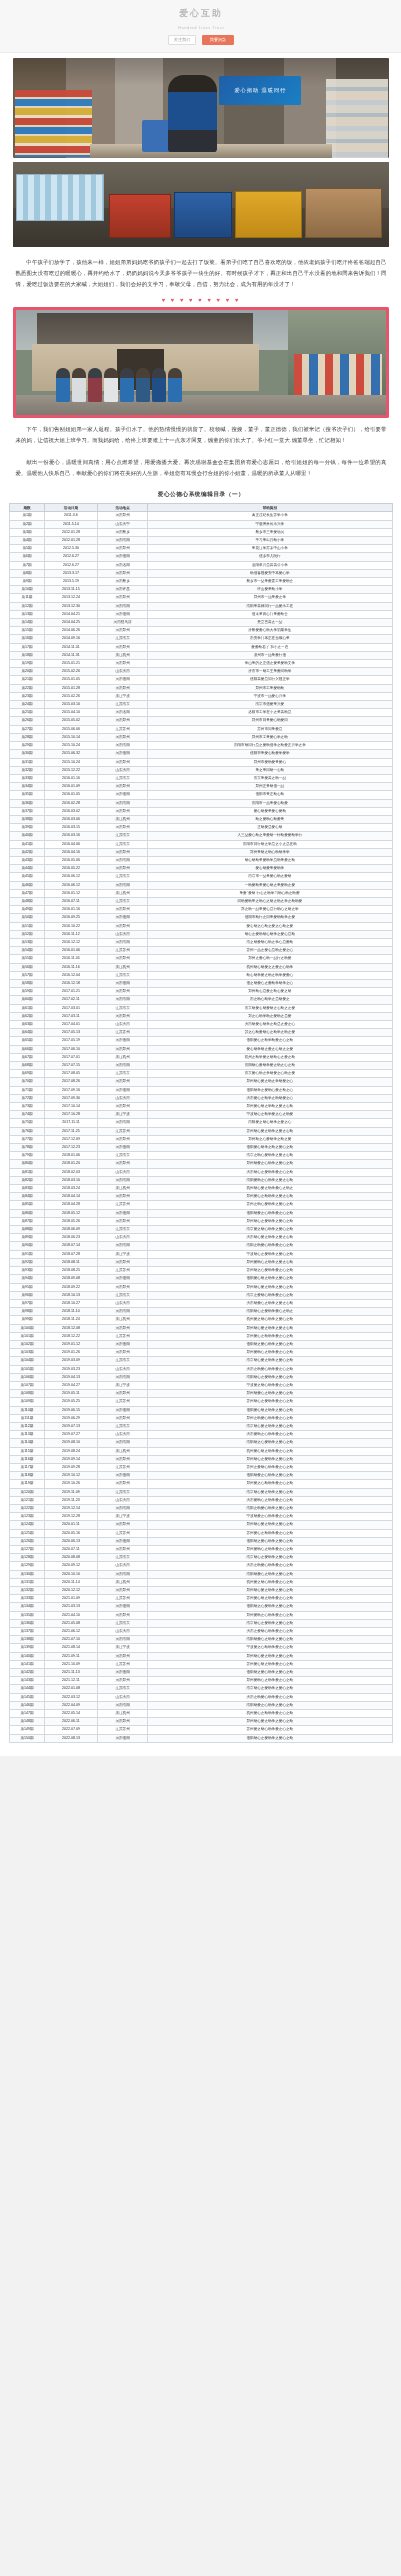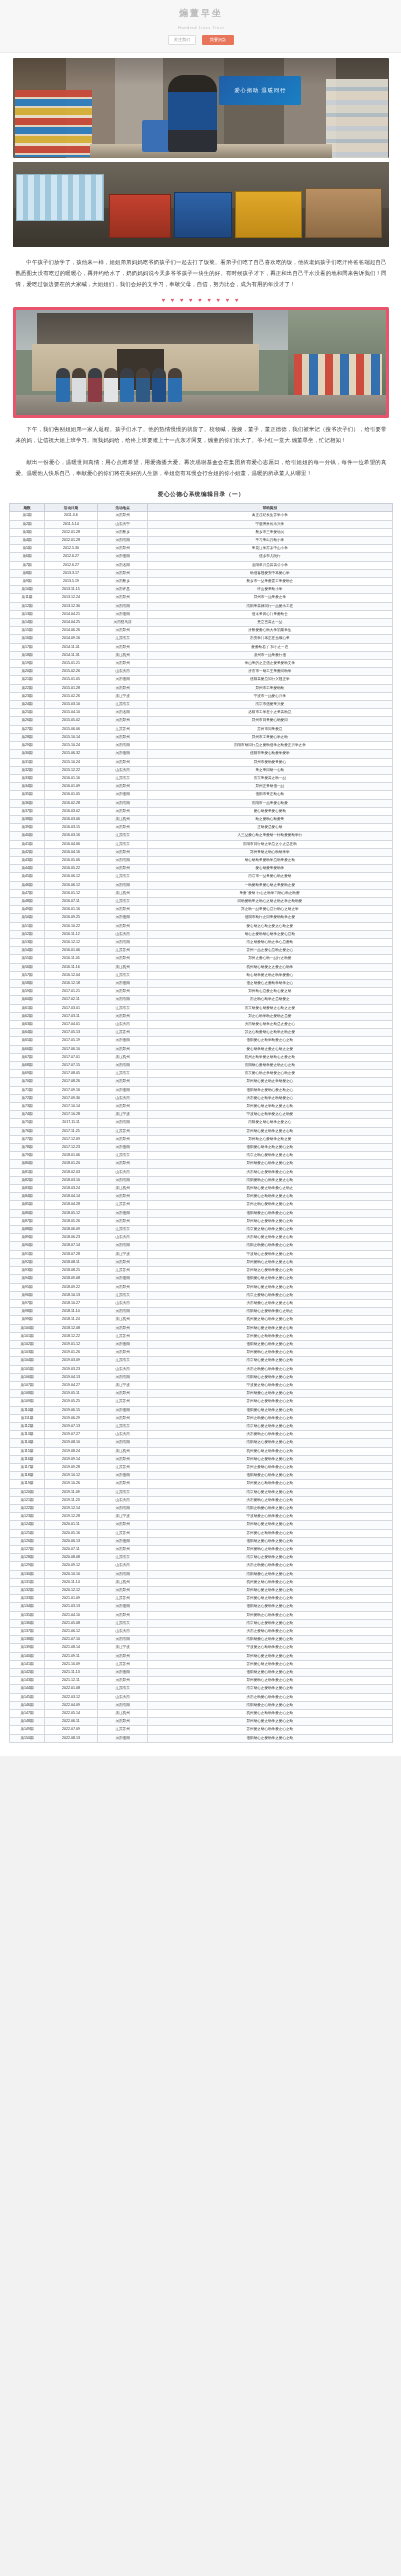--- a/index.html
+++ b/index.html
@@ -255,21 +255,21 @@
   col.c2 { width: 13%; }
   col.c3 { width: 64%; }
   .td-name { text-align: center; }
 </style>
 </head>
 <body>
 
 <div class="page">
 
   <div class="head-card">
-    <div class="head-logo">煽董早坐</div>
+    <div class="head-logo">爱心互助</div>
     <div class="head-sub">Hundred Lives Trust</div>
     <div class="head-actions">
       <button class="btn-plain">关注我们</button>
       <button class="btn-accent">我要捐款</button>
     </div>
   </div>
 
   <div class="photo-wrap">
     <div class="photo photo1">
       <div class="p1-shelf-l"></div>

